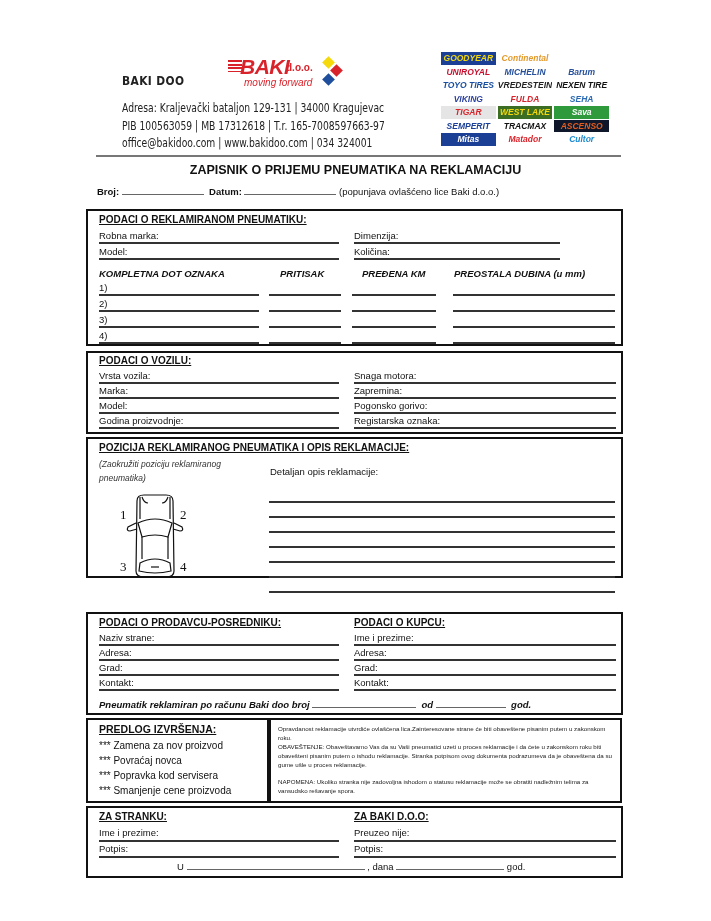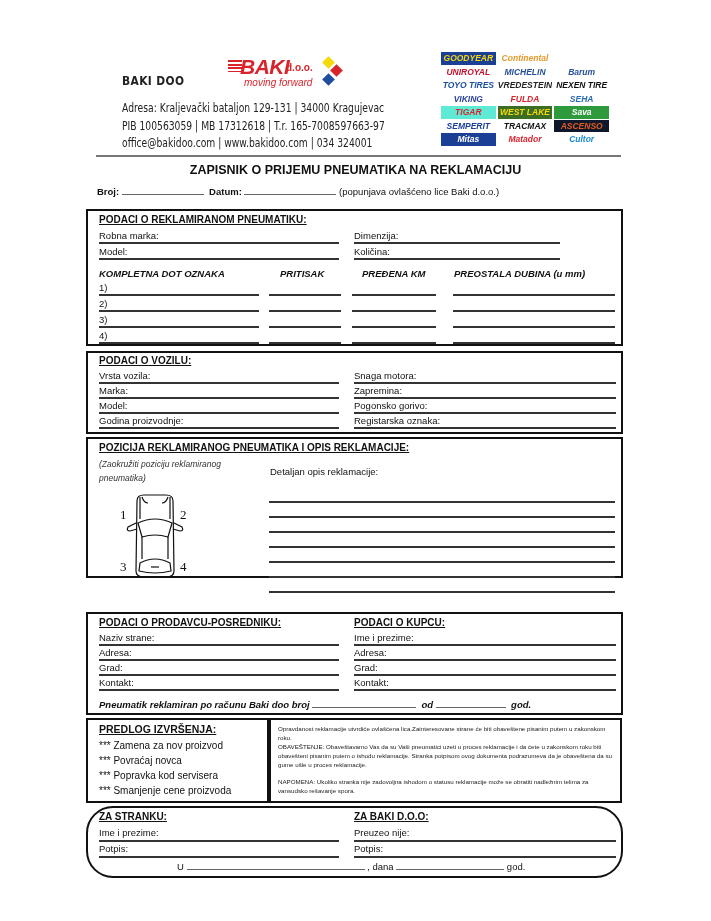--- a/index.html
+++ b/index.html
@@ -65,21 +65,21 @@
     <div class="brand" style="background: #ef4444; color: rgb(17, 17, 17); margin-top: 13px;">DUNLOP</div>
     <div class="brand" style="background: rgb(255, 255, 255); color: rgb(200, 16, 46);">UNIROYAL</div>
     <div class="brand" style="background: rgb(255, 255, 255); color: rgb(39, 80, 155);">MICHELIN</div>
     <div class="brand" style="background: rgb(255, 255, 255); color: rgb(39, 80, 155);">Barum</div>
     <div class="brand" style="background: rgb(255, 255, 255); color: rgb(26, 79, 160);">TOYO TIRES</div>
     <div class="brand" style="background: rgb(255, 255, 255); color: rgb(34, 34, 34);">VREDESTEIN</div>
     <div class="brand" style="background: rgb(255, 255, 255); color: rgb(17, 17, 17);">NEXEN TIRE</div>
     <div class="brand" style="background: rgb(255, 255, 255); color: rgb(42, 63, 158);">VIKING</div>
     <div class="brand" style="background: rgb(255, 255, 255); color: rgb(217, 35, 43);">FULDA</div>
     <div class="brand" style="background: rgb(255, 255, 255); color: rgb(42, 106, 179);">SEHA</div>
-    <div class="brand" style="background: #5eead4; color: rgb(217, 35, 43); font-style: italic;">TIGAR</div>
+    <div class="brand" style="background: #e5e5e5; color: rgb(217, 35, 43); font-style: italic;">TIGAR</div>
     <div class="brand" style="background: rgb(59, 110, 34); color: rgb(245, 217, 10);">WEST LAKE</div>
     <div class="brand" style="background: rgb(46, 154, 60); color: rgb(255, 255, 255);">Sava</div>
     <div class="brand" style="background: rgb(255, 255, 255); color: rgb(27, 63, 149);">SEMPERIT</div>
     <div class="brand" style="background: rgb(255, 255, 255); color: rgb(17, 17, 17);">TRACMAX</div>
     <div class="brand" style="background: #0f172a; color: rgb(227, 93, 32);">ASCENSO</div>
     <div class="brand" style="background: rgb(27, 63, 149); color: rgb(255, 255, 255);">Mitas</div>
     <div class="brand" style="background: rgb(255, 255, 255); color: rgb(217, 35, 43);">Matador</div>
     <div class="brand" style="background: rgb(255, 255, 255); color: rgb(26, 139, 208);">Cultor</div>
   </div>
 
@@ -233,21 +233,21 @@
   <div class="proposal" style="left:11px; top:50px;">*** Popravka kod servisera</div>
   <div class="proposal" style="left:11px; top:65px;">*** Smanjenje cene proizvoda</div>
 </div>
 
 <div class="box" style="left:269px; top:718px; width:353px; height:85px;">
   <div class="note" style="left:7px; top:4px; width:338px;"> Opravdanost reklamacije utvrdiće ovlašćena lica.Zainteresovane strane će biti obaveštene pisanim putem u zakonskom roku.</div>
   <div class="note" style="left:7px; top:22px; width:338px;">OBAVEŠTENJE: Obaveštavamo Vas da su Vaši pneumatici uzeti u proces reklamacije i da ćete u zakonskom roku biti obavešteni pisanim putem o ishodu reklamacije. Stranka potpisom ovog dokumenta podrazumeva da je obaveštena da su gume ušle u proces reklamacije.</div>
   <div class="note" style="left:7px; top:57px; width:338px;">NAPOMENA: Ukoliko stranka nije zadovoljna ishodom o statusu reklamacije može se obratiti nadležnim telima za vansudsko rešavanje spora.</div>
 </div>
 
-<div class="box" style="left:86px; top:806px; width:537px; height:72px;border-radius:27px;">
+<div class="box" style="left:86px; top:806px; width:537px; height:72px;">
   <div class="sec-title" style="left:11px; top:3px;">ZA STRANKU:</div>
   <div class="sec-title" style="left:266px; top:3px;">ZA BAKI D.O.O:</div>
 
   <div class="lbl" style="left:11px; top:19px;">Ime i prezime:</div>
   <div class="rule" style="left:11px; top:32px; width:240px;"></div>
   <div class="lbl" style="left:11px; top:35px;">Potpis:</div>
   <div class="rule" style="left:11px; top:48px; width:240px;"></div>
 
   <div class="lbl" style="left:266px; top:19px;">Preuzeo nije:</div>
   <div class="rule" style="left:266px; top:32px; width:262px;"></div>

